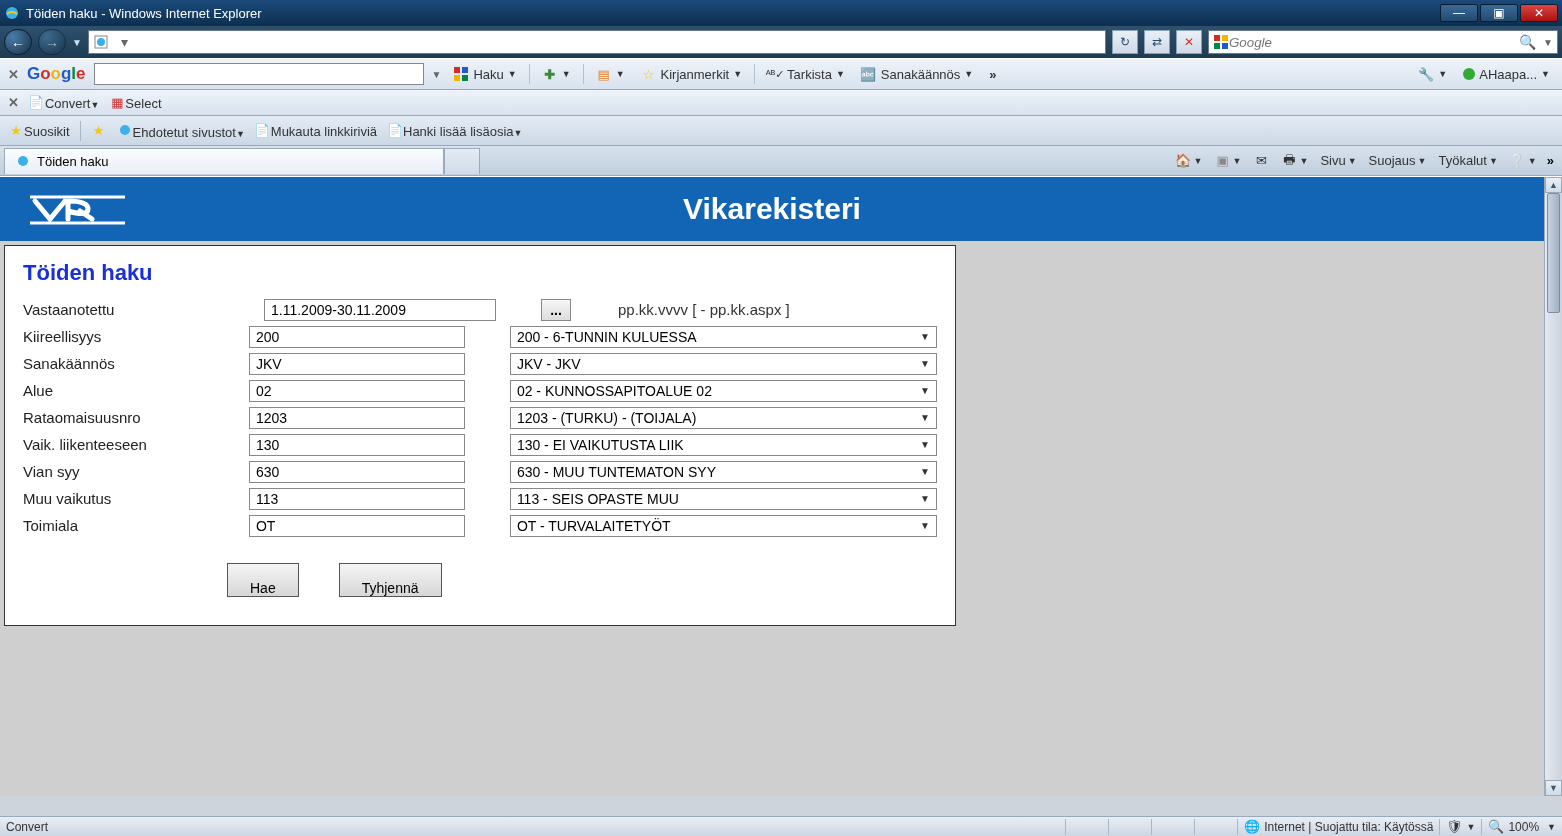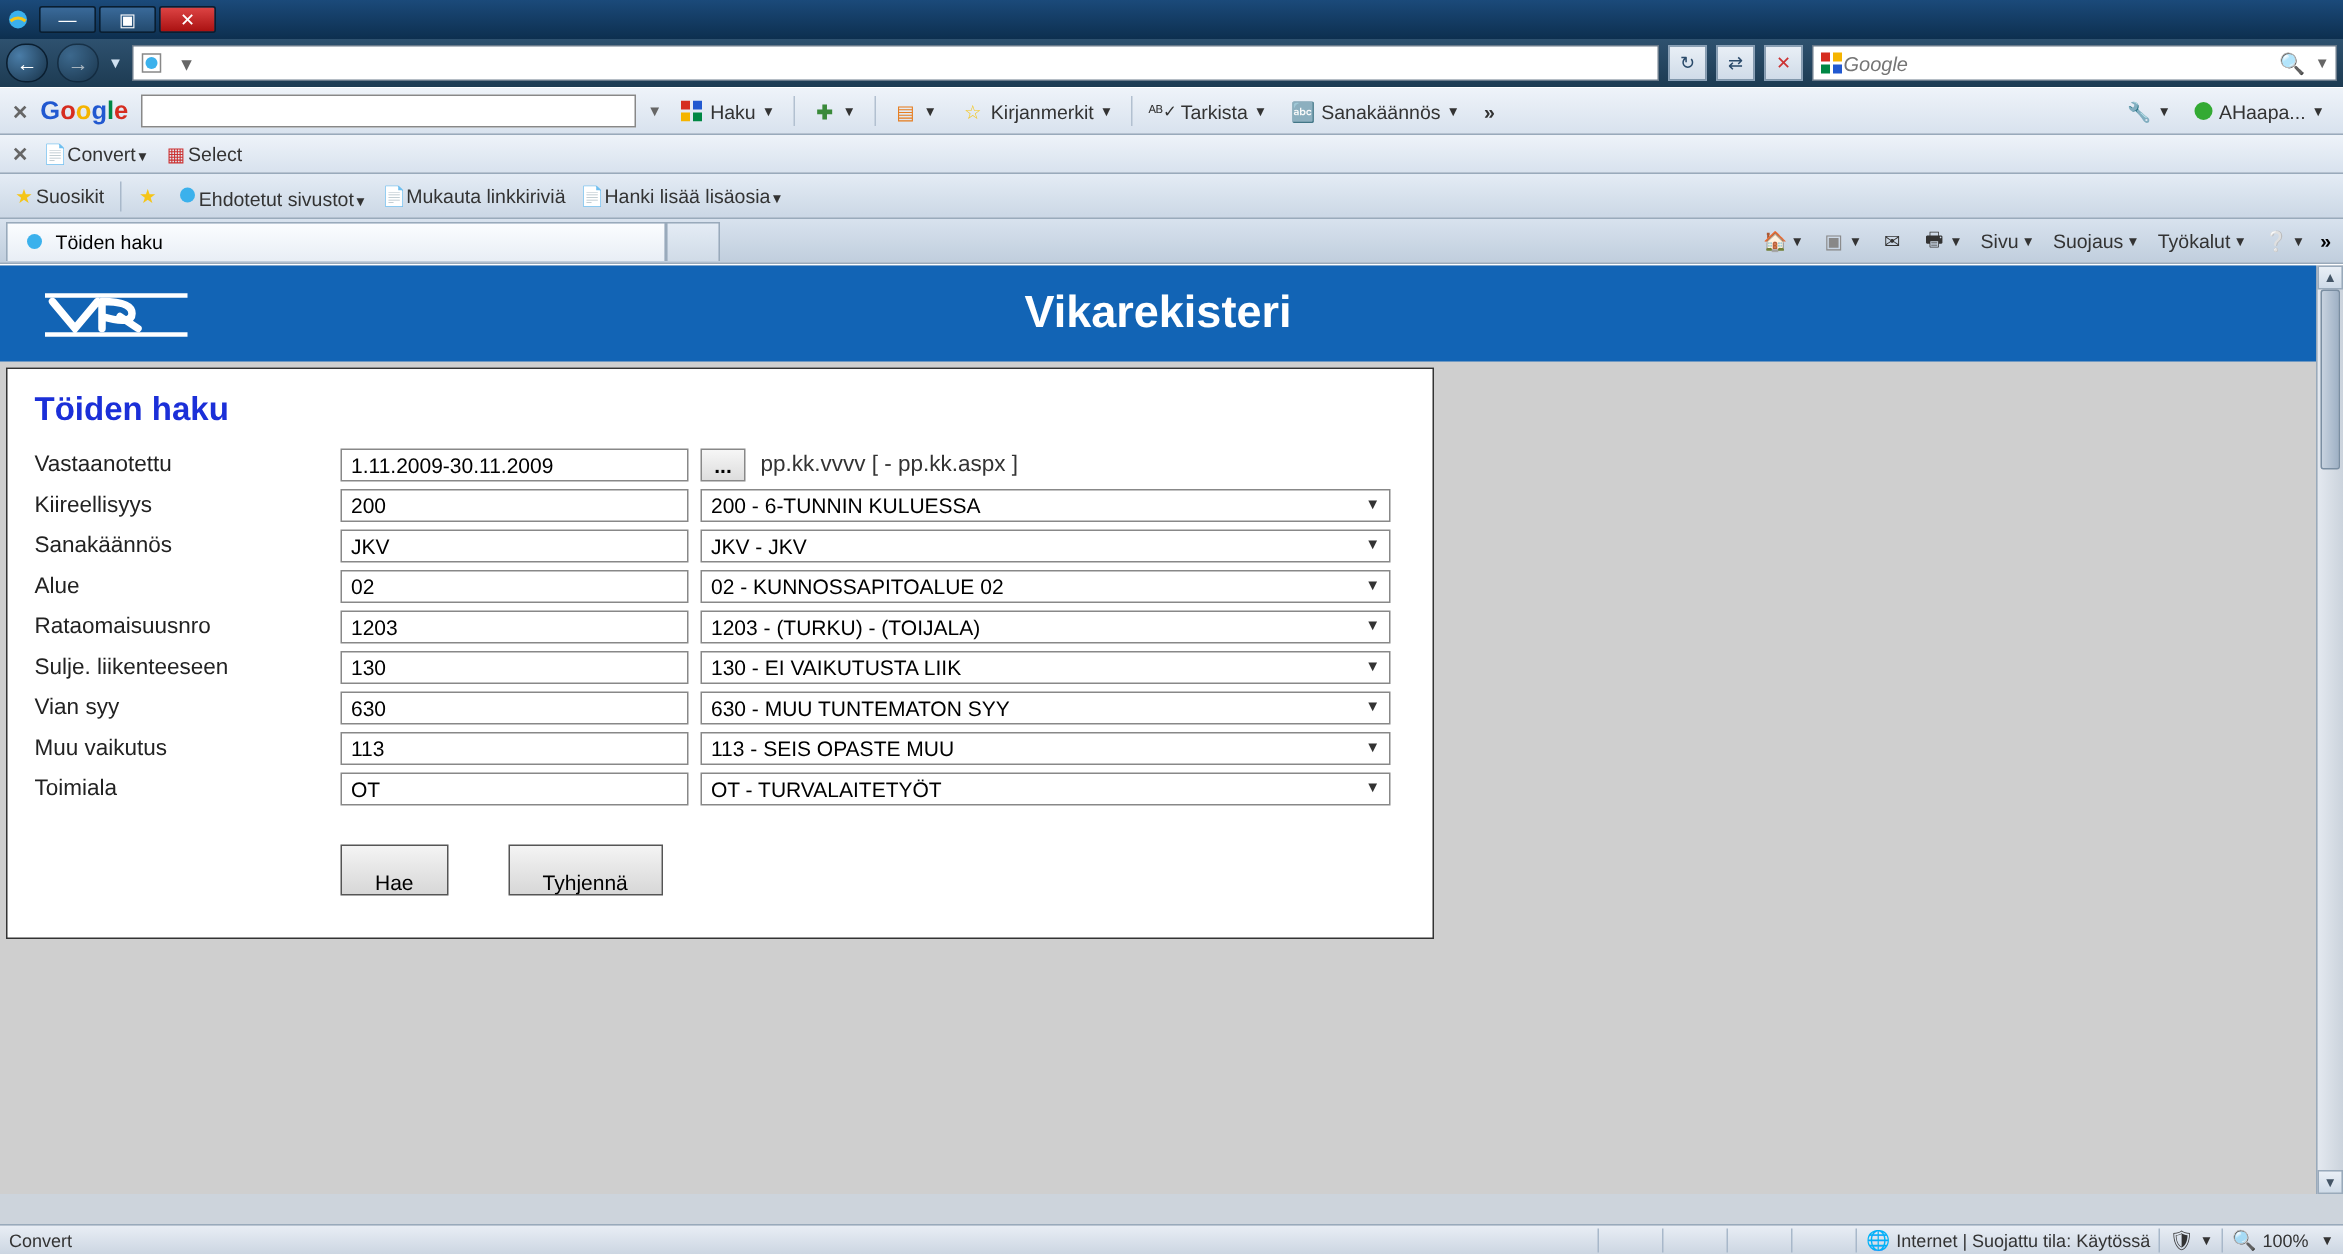--- a/index.html
+++ b/index.html
@@ -56,21 +56,21 @@
 
 .blue-header { height:64px; background:#1264b5; display:flex; align-items:center; padding:0 30px; margin-right:18px; }
 .blue-header .htitle { flex:1; text-align:center; color:#fff; font-weight:bold; font-size:30px; }
 
 .page-body { display:flex; padding:4px 18px 0 4px; }
 .sidebar { width:168px; padding:170px 0 0 14px; }
 .sidebar a { display:block; color:#1a3a6a; text-decoration:underline; font-size:15px; font-weight:bold; margin-bottom:12px; }
 
 .form-panel { width:952px; border:1px solid #333; background:#fff; padding:14px 18px 28px 18px; }
 .form-panel h2 { color:#1b2fd8; font-size:22px; margin-bottom:10px; font-weight:bold; }
-.frow { display:flex; align-items:center; height:27px; }
+.frow { display:flex; align-items:center; height:27px;gap:37px; }
 .frow .lbl { width:204px; font-size:15px; color:#222; }
 .frow .short { width:232px; height:22px; border:1px solid #888; padding:0 6px; font-size:14px; margin-right:8px; }
 .frow .long { width:460px; height:22px; border:1px solid #888; padding:0 6px; font-size:14px; background:#fff; display:flex; align-items:center; justify-content:space-between; }
 .frow .long .arrow { font-size:10px; color:#333; }
 .frow .dots { width:30px; height:22px; border:1px solid #888; background:linear-gradient(#f6f6f6,#ddd); display:flex; align-items:center; justify-content:center; margin-right:10px; font-weight:bold; }
 .frow .hint { color:#333; font-size:15px; }
 .btnrow { margin-top:24px; padding-left:204px; display:flex; gap:40px; }
 .formbtn { height:26px; padding:16px 22px; border:1px solid #555; background:linear-gradient(#f4f4f4,#d7d7d7); font-size:14px; }
 
 
@@ -84,20 +84,21 @@
 .green-dot { width:12px; height:12px; background:#3a3; border-radius:50%; display:inline-block; }
 </style>
 </head>
 <body>
 
 <div class="titlebar">
   <svg class="ie-icon" viewBox="0 0 16 16">
       <circle cx="8" cy="8" r="6" fill="#3bb1ec"></circle>
       <path d="M3 9 Q8 5 13 9" stroke="#f5c518" stroke-width="2" fill="none"></path>
     </svg>
+  <div class="title">Töiden haku - Windows Internet Explorer</div>
   <div class="winbtns">
     <div class="winbtn">—</div>
     <div class="winbtn">▣</div>
     <div class="winbtn close">✕</div>
   </div>
 </div>
 
 <div class="navbar">
   <div class="navbtn">←</div>
   <div class="navbtn" style="opacity:.6">→</div>
@@ -296,21 +297,21 @@
           </div>
           <div class="frow">
             <div class="lbl">Rataomaisuusnro</div>
             <input class="short" value="1203" style="">
             <div class="long">
               <span>1203 - (TURKU) - (TOIJALA)</span>
               <span class="arrow">▼</span>
             </div>
           </div>
           <div class="frow">
-            <div class="lbl">Sulje. liikenteeseen</div>
+            <div class="lbl">Vaik. liikenteeseen</div>
             <input class="short" value="130" style="">
             <div class="long">
               <span>130 - EI VAIKUTUSTA LIIK</span>
               <span class="arrow">▼</span>
             </div>
           </div>
           <div class="frow">
             <div class="lbl">Vian syy</div>
             <input class="short" value="630" style="">
             <div class="long">

